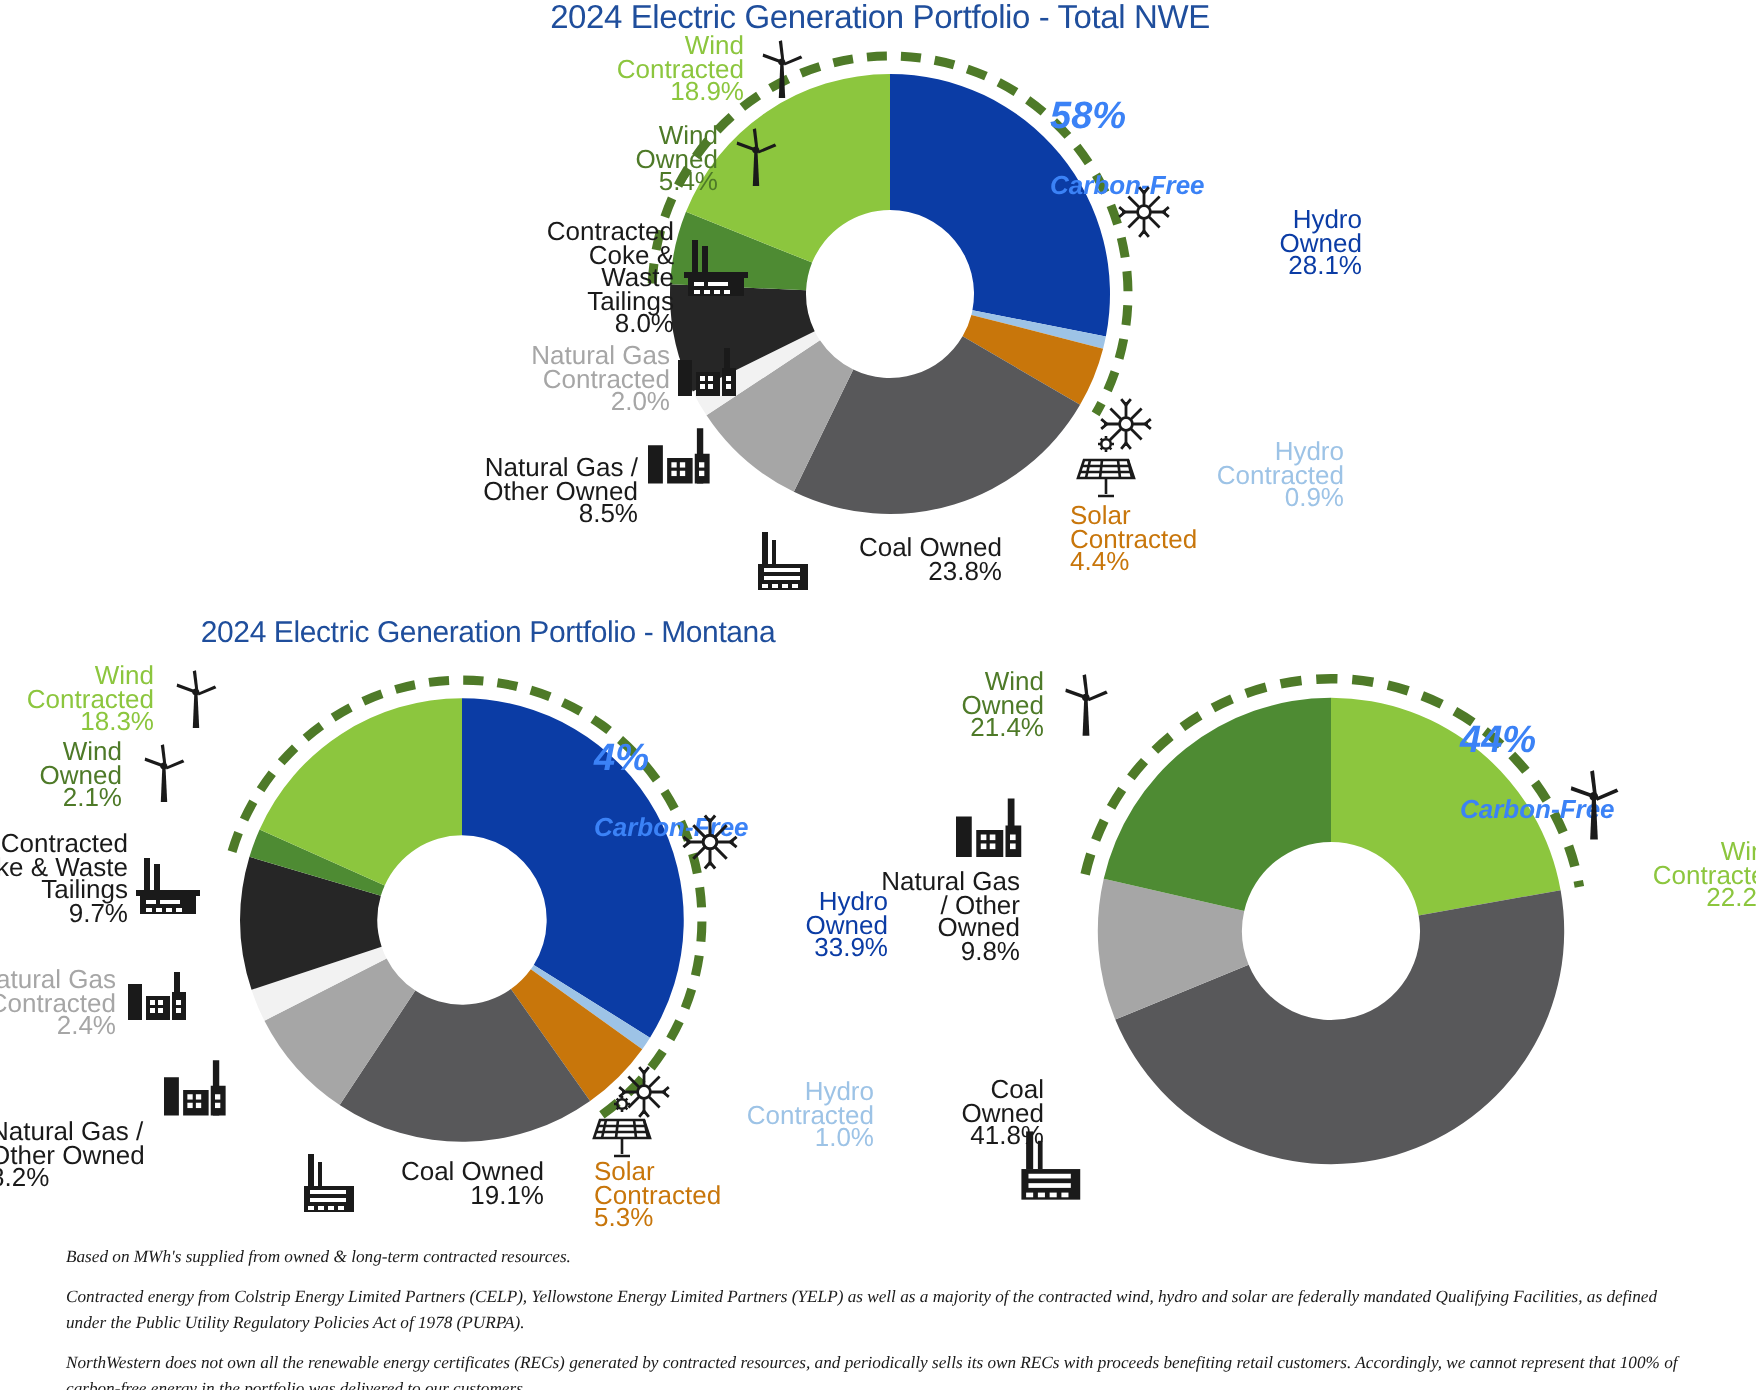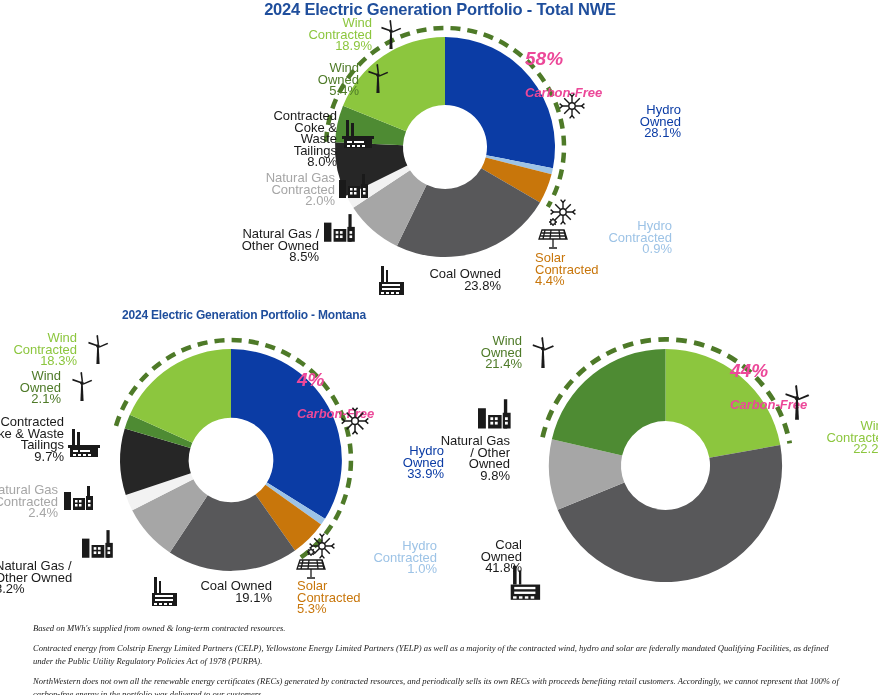--- a/index.html
+++ b/index.html
@@ -7,27 +7,27 @@
     width:878px;height:695px;
     background:#ffffff;
     font-family:"Liberation Sans", sans-serif;
     position:relative;
     overflow:hidden;
   }
   .chart{position:absolute;}
   .chart-title{
     position:absolute;
     text-align:center;
-    font-weight:bold;
+    font-weight:normal;
     color:#1F4E9C;
     white-space:nowrap;
     letter-spacing:-0.2px;
   }
   #chart-total .chart-title{font-size:16.5px;left:0;right:0;top:0;}
-  #chart-montana .chart-title{font-size:12px;left:0;right:0;top:0;margin-left:48px;}
+  #chart-montana .chart-title{font-size:15px;left:0;right:0;top:0;margin-left:48px;}
   #chart-sd .chart-title{font-size:15px;left:0;right:0;top:0;}
 
   .donut-wrap{position:absolute;}
   .donut-wrap svg{display:block;overflow:visible;}
 
   .lbl{
     position:absolute;
     font-size:13px;
     line-height:11.5px;
     font-weight:normal;
@@ -35,21 +35,21 @@
     width:92px;
   }
   .lbl.r{text-align:right;}
   .lbl.l{text-align:right;}
   .lbl.c{text-align:left;}
 
   .cf{
     position:absolute;
     font-style:italic;
     font-weight:bold;
-    color:#ec4899;
+    color:#3b82f6;
     white-space:pre-line;
     line-height:17px;
   }
   .cf .pct{font-size:19px;display:block;}
   .cf .txt{font-size:13px;display:block;}
 
   .icon{position:absolute;}
   .icon svg{display:block;}
 
   .footnotes{

